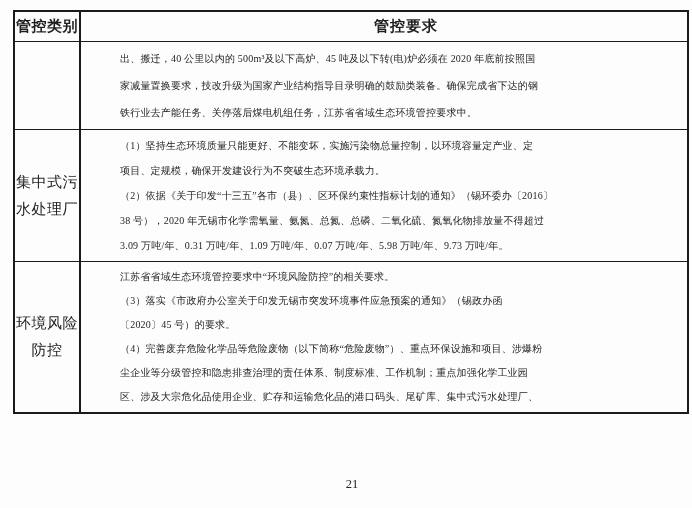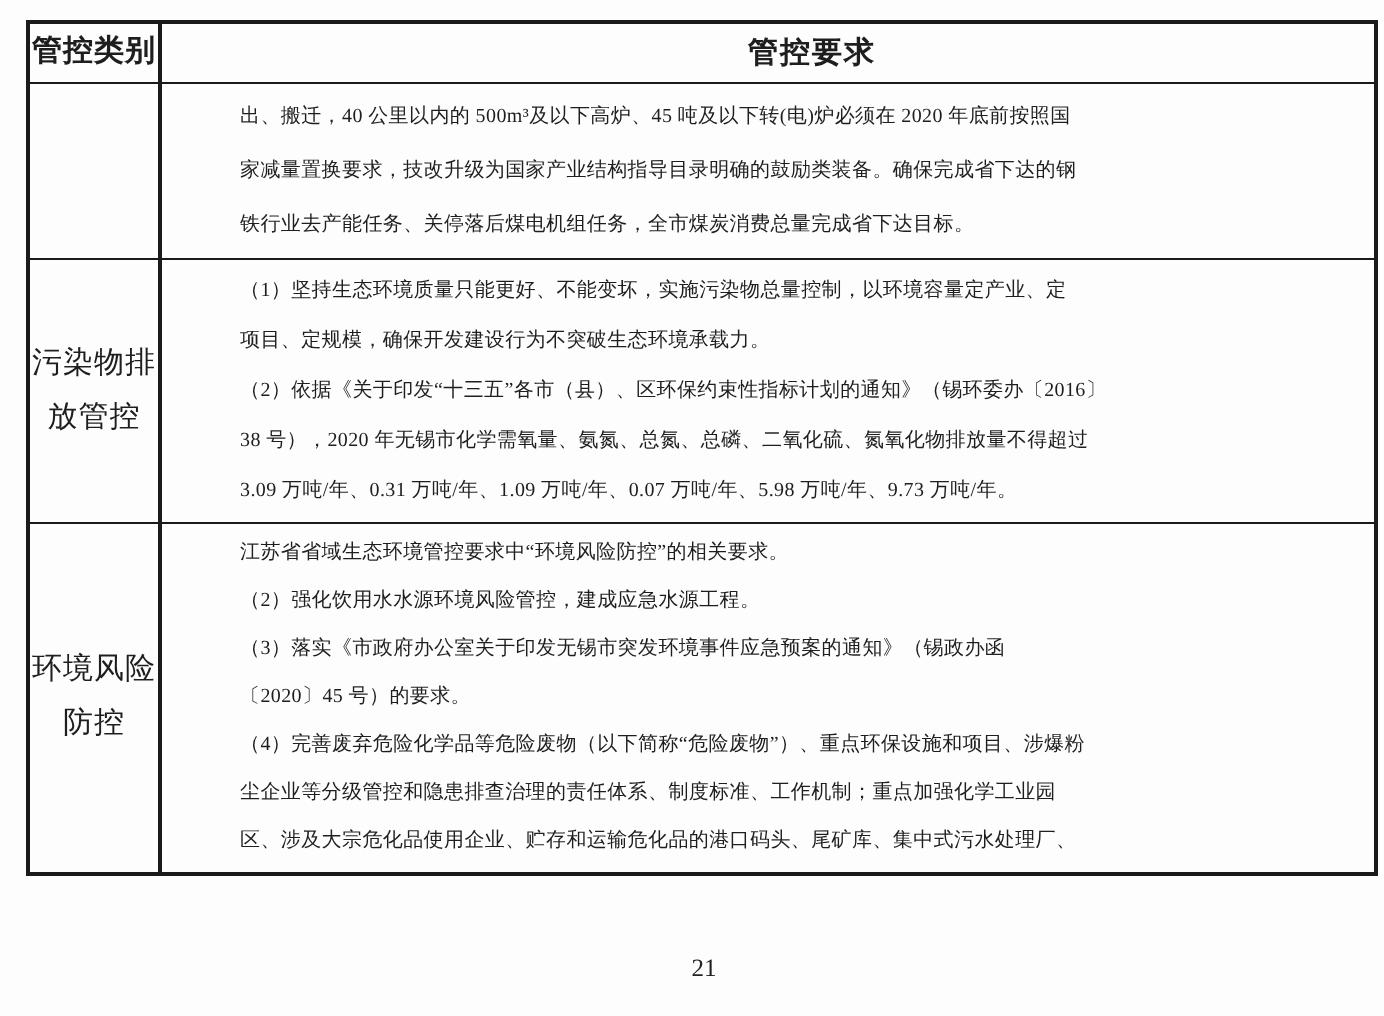--- a/index.html
+++ b/index.html
@@ -58,44 +58,43 @@
     </div>
   </div>
 
   <div class="trow row-0">
     <div class="cat">
       <span class="cat-text"></span>
     </div>
     <div class="req">
       <div class="line">出、搬迁，40 公里以内的 500m³及以下高炉、45 吨及以下转(电)炉必须在 2020 年底前按照国</div>
       <div class="line">家减量置换要求，技改升级为国家产业结构指导目录明确的鼓励类装备。确保完成省下达的钢</div>
-      <div class="line">铁行业去产能任务、关停落后煤电机组任务，全市煤炭消费总量完成省下达目标。</div>
+      <div class="line">铁行业去产能任务、关停落后煤电机组任务，江苏省省域生态环境管控要求中。</div>
     </div>
   </div>
 
   <div class="trow row-1">
     <div class="cat">
-      <span class="cat-text">污染物排放管控</span>
+      <span class="cat-text">集中式污水处理厂</span>
     </div>
     <div class="req">
       <div class="line">（1）坚持生态环境质量只能更好、不能变坏，实施污染物总量控制，以环境容量定产业、定</div>
       <div class="line">项目、定规模，确保开发建设行为不突破生态环境承载力。</div>
       <div class="line">（2）依据《关于印发“十三五”各市（县）、区环保约束性指标计划的通知》（锡环委办〔2016〕</div>
       <div class="line">38 号），2020 年无锡市化学需氧量、氨氮、总氮、总磷、二氧化硫、氮氧化物排放量不得超过</div>
       <div class="line">3.09 万吨/年、0.31 万吨/年、1.09 万吨/年、0.07 万吨/年、5.98 万吨/年、9.73 万吨/年。</div>
     </div>
   </div>
 
   <div class="trow row-2">
     <div class="cat">
       <span class="cat-text">环境风险防控</span>
     </div>
     <div class="req">
       <div class="line">江苏省省域生态环境管控要求中“环境风险防控”的相关要求。</div>
-      <div class="line">（2）强化饮用水水源环境风险管控，建成应急水源工程。</div>
       <div class="line">（3）落实《市政府办公室关于印发无锡市突发环境事件应急预案的通知》（锡政办函</div>
       <div class="line">〔2020〕45 号）的要求。</div>
       <div class="line">（4）完善废弃危险化学品等危险废物（以下简称“危险废物”）、重点环保设施和项目、涉爆粉</div>
       <div class="line">尘企业等分级管控和隐患排查治理的责任体系、制度标准、工作机制；重点加强化学工业园</div>
       <div class="line">区、涉及大宗危化品使用企业、贮存和运输危化品的港口码头、尾矿库、集中式污水处理厂、</div>
     </div>
   </div>
 
 </div>
 

